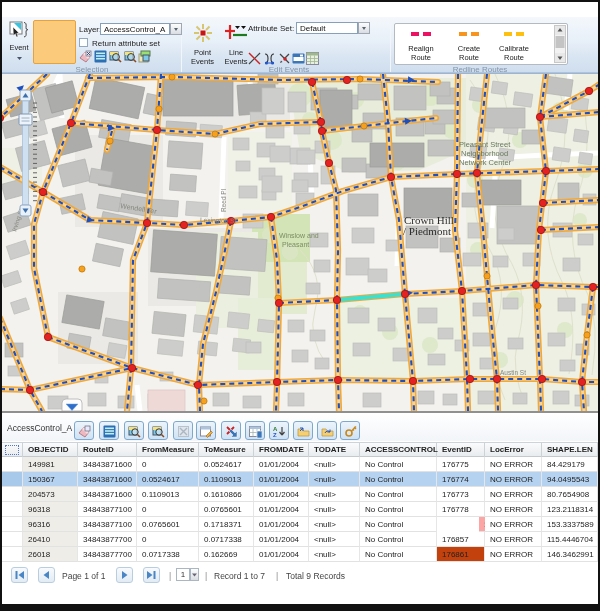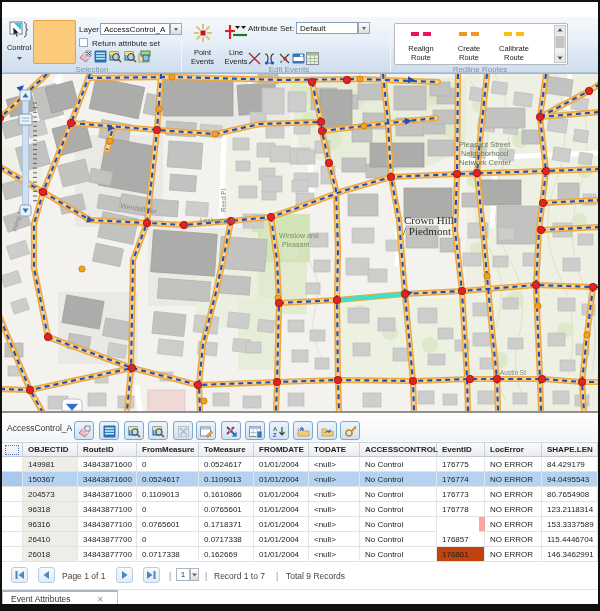--- a/index.html
+++ b/index.html
@@ -66,21 +66,21 @@
   <div class="glabel" style="left:237px;width:100px;">Edit Events</div>
   <div class="glabel" style="left:428px;width:100px;">Redline Routes</div>
 
   <div class="bigbtn" style="left:3px;width:28px;">
     <svg width="22" height="20" viewBox="0 0 22 20">
       <rect x="2" y="1" width="12" height="12" fill="#fff" stroke="#777"></rect>
       <path d="M6 2 L13 2 L13 9 Z" fill="#35c4e2"></path>
       <path d="M5 6 L11 12 L8.8 12.3 L10 15.5 L8.4 16 L7.4 12.8 L5.4 14.6 Z" fill="#222" stroke="#fff" stroke-width="0.5"></path>
       <path d="M16 1.5 q2.8 0 2 4.8 q-0.4 2.2 1.8 2.4 q-2.2 0.2 -1.8 2.4 q0.8 4.8 -2 4.8" fill="none" stroke="#444" stroke-width="1"></path>
     </svg>
-    <div>Control</div>
+    <div>Event</div>
     <div style="margin-top:1px;"><svg width="5" height="3">
               <path d="M0 0 h5 l-2.5 3 Z" fill="#4a5668"></path>
             </svg></div>
   </div>
   <div id="btn-rect"></div>
 
   <div class="dd-label" style="left:77px;top:8px;">Layer:</div>
   <div class="dd-box" style="left:98px;top:6px;width:70px;">AccessControl_A</div>
   <div class="dd-btn" style="left:168px;top:6px;"></div>
   <div class="cb" style="left:77px;top:21px;"></div>
@@ -866,19 +866,16 @@
 <div style="position:absolute;left:188px;top:5px;width:9px;height:13px;background:linear-gradient(#fdfdfd,#d9dde2);border:1px solid #aab6c2;">
             <svg width="7" height="11" style="display:block;margin:0 auto;">
               <path d="M1 4.5 h5 l-2.5 3 Z" fill="#667"></path>
             </svg>
           </div>
 <div class="ptext" style="left:203px;color:#888;">|</div>
 <div class="ptext" style="left:212px;">Record 1 to 7</div>
 <div class="ptext" style="left:274px;color:#888;">|</div>
 <div class="ptext" style="left:284px;">Total 9 Records</div>
 </div>
-  <div id="bottabs">
-    <div id="evtab">Event Attributes <span style="color:#98a;margin-left:24px;font-size:8px;">✕</span></div>
-  </div>
 </div>
 
 </div>
   </div>
 
 </body></html>

